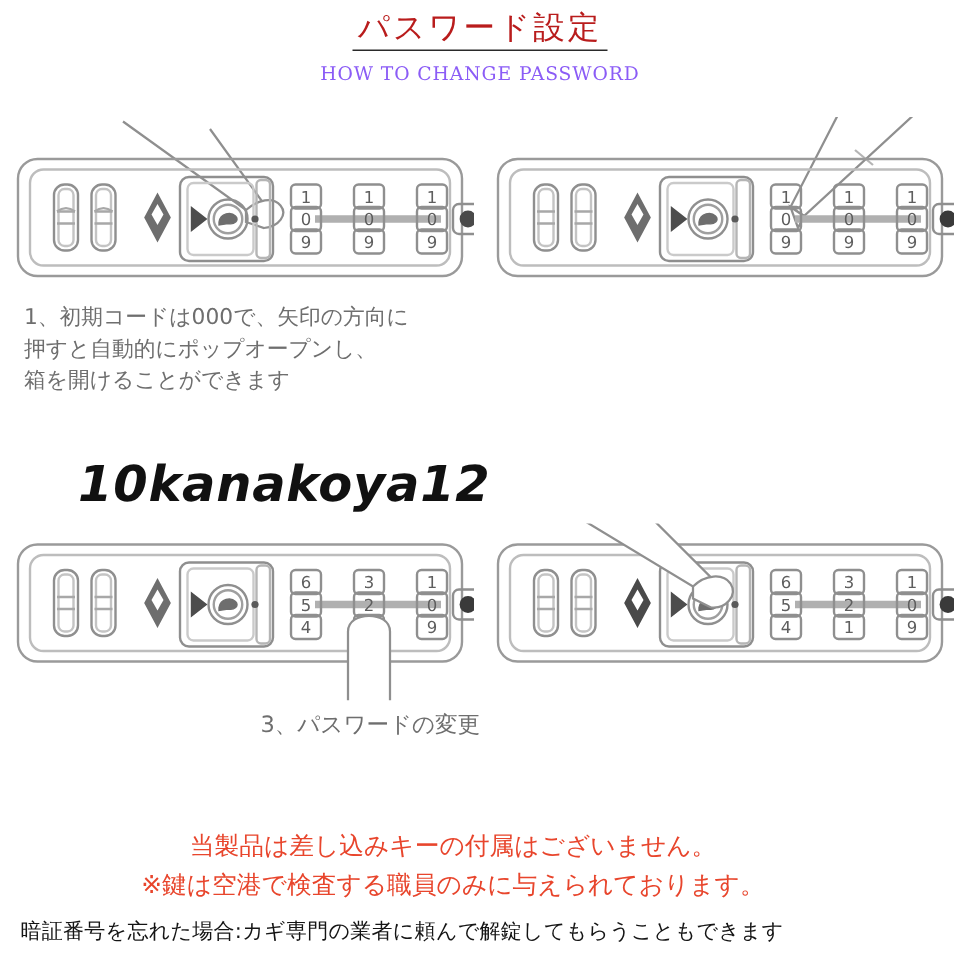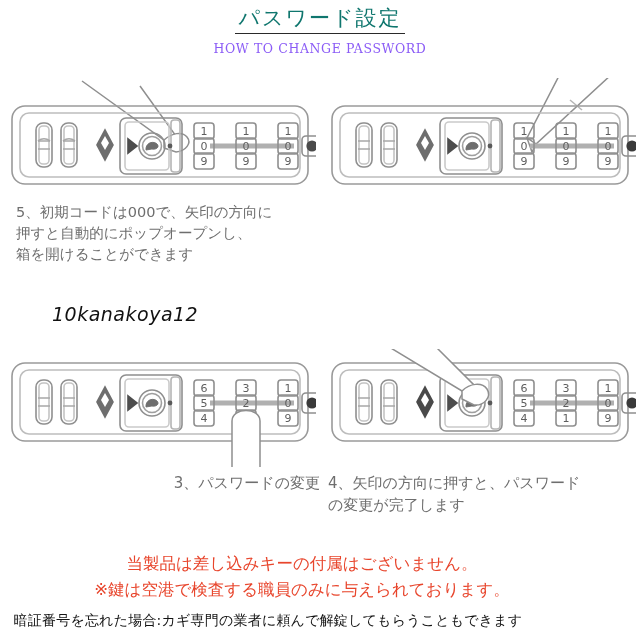--- a/index.html
+++ b/index.html
@@ -7,21 +7,21 @@
     width:640px;height:640px;
     background:#ffffff;
     font-family:"DejaVu Sans","Liberation Sans",sans-serif;
     overflow:hidden;
     position:relative;
   }
 
   
   .header{text-align:center;padding-top:6px;}
   .title-jp{
-    font-size:21px;color:#0f766e;letter-spacing:2px;
+    font-size:21px;color:#b91c1c;letter-spacing:2px;
     display:inline-block;
     border-bottom:1.5px solid #2a2a2a;
     padding:0 4px 3px 4px;
     line-height:1.15;
   }
   .title-en{
     font-family:"DejaVu Serif","Liberation Serif",serif;
     font-size:12.5px;color:#8b5cf6;letter-spacing:0.6px;
     margin-top:7px;
   }
@@ -43,22 +43,22 @@
   }
   .cap-1{padding-left:16px;}
   .cap-2{padding-left:28px;}
   .cap-3{text-align:right;padding-left:78px;font-size:15px;}
   .cap-4{padding-left:8px;font-size:15px;}
 
   
   .watermark{
     position:absolute;left:52px;top:303px;
     font-family:"DejaVu Sans","Liberation Sans",sans-serif;
-    font-style:italic;font-weight:normal;
-    font-size:19px;color:#111;letter-spacing:0.5px;
+    font-style:italic;font-weight:bold;
+    font-size:33px;color:#111;letter-spacing:0.5px;
   }
 
   
   .note-red{
     position:absolute;left:0;top:551px;width:604px;text-align:center;
     color:#e8452c;font-size:16.5px;line-height:1.55;
     white-space:pre-line;
   }
   .note-black{
     position:absolute;left:0;top:612px;width:536px;text-align:center;
@@ -151,21 +151,21 @@
             <text x="200" y="87">9</text>
             <text x="242" y="57">1</text>
             <text x="242" y="72">0</text>
             <text x="242" y="87">9</text>
             <text x="284" y="57">1</text>
             <text x="284" y="72">0</text>
             <text x="284" y="87">9</text>
           </g>
         </svg>
       </div>
-      <div class="caption cap-1">5、初期コードは000で、矢印の方向に
+      <div class="caption cap-1">1、初期コードは000で、矢印の方向に
   押すと自動的にポップオープンし、
   箱を開けることができます</div>
     </div>
 
     <div class="cell">
       <div class="fig">
         <svg width="312" height="118" viewBox="0 0 312 118">
           <g fill="none" stroke="#8f8f8f" stroke-width="1.6">
 
             <g fill="#ffffff" stroke="#8f8f8f" stroke-width="1.5">
@@ -358,22 +358,20 @@
             <text x="284" y="58">0</text>
             <text x="284" y="73">9</text>
           </g>
 
           <g fill="#ffffff" stroke="#8f8f8f" stroke-width="1.5">
             <path d="M42 -16 L138 42 L156 48 L152 38 L104 -10 Z" fill="#ffffff"></path>
             <path d="M138 42 C146 34 158 33 163 40 C168 48 160 57 150 56 L138 50 Z" fill="#ffffff"></path>
           </g>
         </svg>
       </div>
-      <div class="caption cap-4">4、矢印の方向に押すと、パスワード
-  の変更が完了します</div>
     </div>
   </div>
 </div>
 
 <div class="watermark">10kanakoya12</div>
 
 <div class="note-red">当製品は差し込みキーの付属はございません。
 ※鍵は空港で検査する職員のみに与えられております。</div>
 <div class="note-black">暗証番号を忘れた場合:カギ専門の業者に頼んで解錠してもらうこともできます</div>
 

